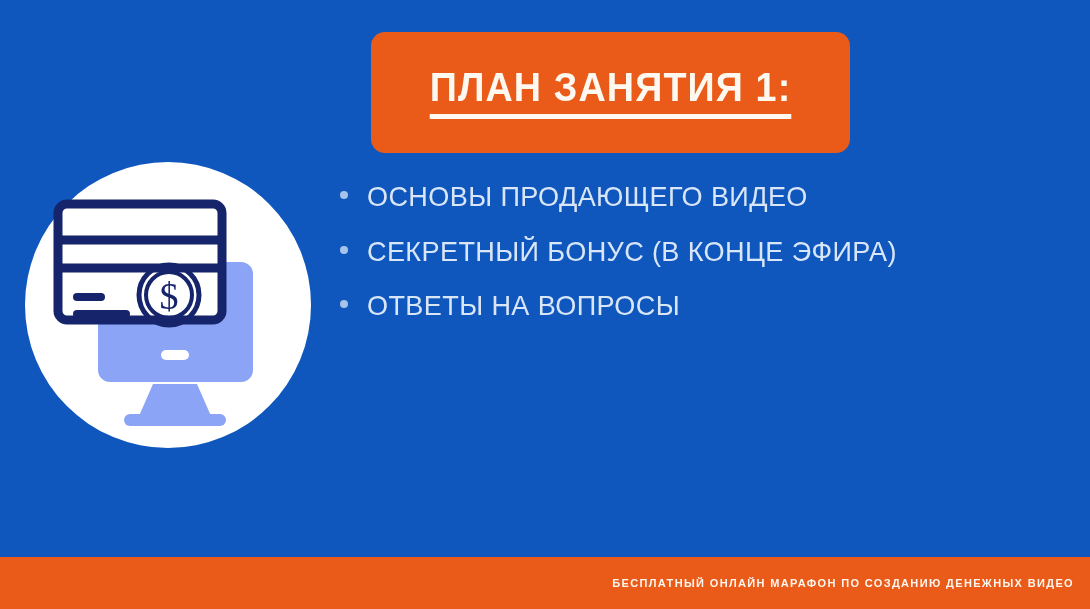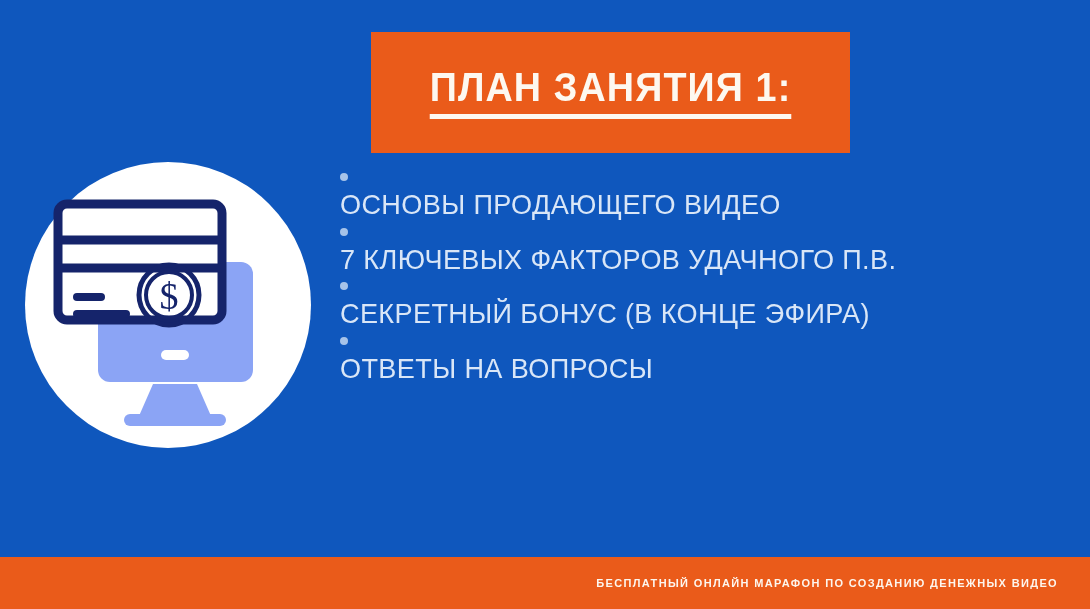--- a/index.html
+++ b/index.html
@@ -37,20 +37,21 @@
 
   
   #title-banner {
     position:absolute;
     left:371px; top:32px;
     width:479px; height:121px;
     background:#ea5b1a;
     display:flex;
     align-items:center;
     justify-content:center;
+    border-radius:14px;
   }
   #title-text {
     color:#fdf8f0;
     font-size:41px;
     font-weight:bold;
     letter-spacing:1.2px;
     font-family:"Liberation Sans Narrow","Liberation Sans",sans-serif;
     transform:scaleX(0.92);
     transform-origin:center;
     white-space:nowrap;
@@ -63,21 +64,20 @@
   #bullet-list {
     position:absolute;
     left:340px; top:180px;
     width:700px;
     list-style:none;
   }
   .bullet-row {
     display:flex;
     align-items:baseline;
     height:54.5px;
-    flex-direction:column;
   }
   .bullet-dot {
     flex:0 0 auto;
     width:8px; height:8px;
     border-radius:50%;
     background:#a6c3e9;
     margin-right:19px;
     position:relative;
     top:-7px;
   }
@@ -100,21 +100,21 @@
     background:#ea5b1a;
     display:flex;
     align-items:center;
     justify-content:flex-end;
   }
   #footer-text {
     color:#fdf6ee;
     font-size:11px;
     font-weight:bold;
     letter-spacing:1.35px;
-    padding-right:32px;
+    padding-right:16px;
     white-space:nowrap;
   }
 </style>
 </head>
 <body>
 
 <div id="slide">
 
   <div id="illustration">
     <div id="illo-circle"></div>
@@ -145,24 +145,20 @@
     <div id="title-text">ПЛАН ЗАНЯТИЯ 1:</div>
   </div>
 
   <ul id="bullet-list">
     <li class="bullet-row">
       <span class="bullet-dot"></span>
       <span class="bullet-label">ОСНОВЫ ПРОДАЮЩЕГО ВИДЕО</span>
     </li>
     <li class="bullet-row">
       <span class="bullet-dot"></span>
-      <span class="bullet-label">7 КЛЮЧЕВЫХ ФАКТОРОВ УДАЧНОГО П.В.</span>
-    </li>
-    <li class="bullet-row">
-      <span class="bullet-dot"></span>
       <span class="bullet-label">СЕКРЕТНЫЙ БОНУС (В КОНЦЕ ЭФИРА)</span>
     </li>
     <li class="bullet-row">
       <span class="bullet-dot"></span>
       <span class="bullet-label">ОТВЕТЫ НА ВОПРОСЫ</span>
     </li>
   </ul>
 
   <div id="footer-bar">
     <div id="footer-text">БЕСПЛАТНЫЙ ОНЛАЙН МАРАФОН ПО СОЗДАНИЮ ДЕНЕЖНЫХ ВИДЕО</div>

